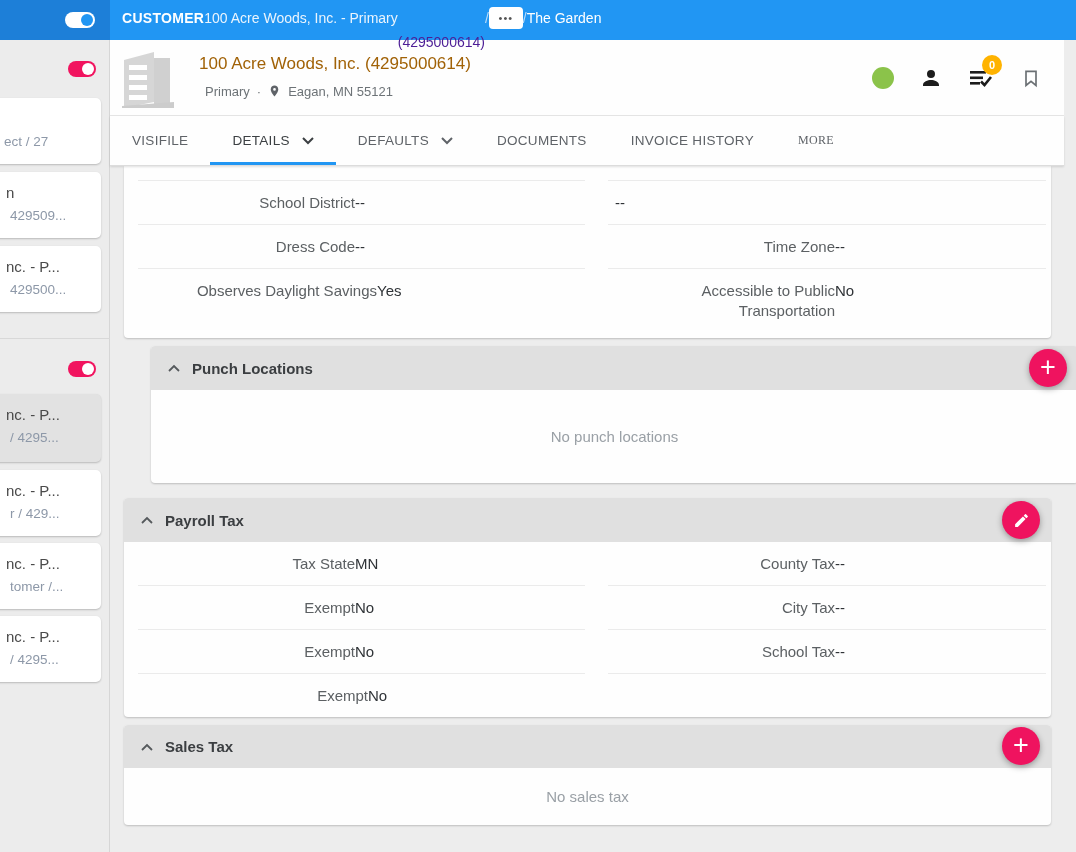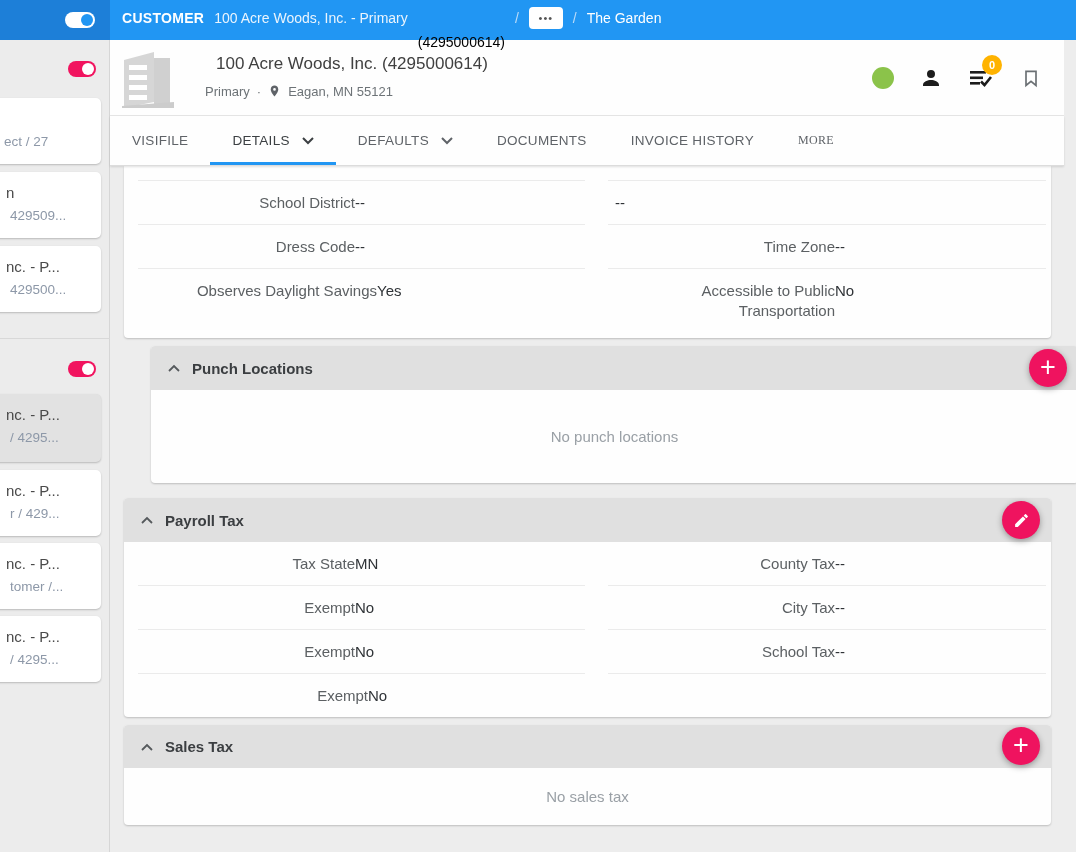--- a/index.html
+++ b/index.html
@@ -5,43 +5,43 @@
   * { margin:0; padding:0; box-sizing:border-box; }
   html,body { width:1076px; height:852px; overflow:hidden; }
   body { font-family:"Liberation Sans", sans-serif; background:#ededed; position:relative; }
   .stage { position:absolute; left:0; top:0; width:1076px; height:852px; overflow:hidden; }
 
   
   .topbar { position:absolute; left:0; top:0; width:1076px; height:40px; background:#2196f3; z-index:40; }
   .topbar-left { position:absolute; left:0; top:0; width:110px; height:40px; background:#1d7fd8; }
   .tb-toggle { position:absolute; left:65px; top:12px; width:30px; height:16px; background:#ffffff; border-radius:8px; }
   .tb-toggle .knob { position:absolute; right:2px; top:2px; width:12px; height:12px; border-radius:50%; background:#2196f3; }
-  .crumbs { position:absolute; left:122px; top:0; height:36px; display:flex; align-items:center; gap:10px; color:#fff; font-size:14px; white-space:nowrap; }
+  .crumbs { position:absolute; left:122px; top:0; height:36px; display:flex; align-items:center; color:#fff; font-size:14px; white-space:nowrap; }
   .crumb-type { font-weight:bold; letter-spacing:0.3px; }
   .crumb-name { color:#eaf4fd; }
-  .crumb-id { color:#000000;margin-top:48px; }
+  .crumb-id { color:#4c1d95;margin-top:48px; }
   .crumb-sep { color:#bcdcf8; }
   .crumb-ellipsis { background:#fff; color:#555; border-radius:4px; width:34px; height:22px; display:flex; align-items:center; justify-content:center; font-size:11px; letter-spacing:1px; cursor:pointer; }
   .crumb-page { color:#fff; }
 
   
   .sidebar { position:absolute; left:0; top:40px; width:110px; height:812px; background:#ececec; border-right:1px solid #d6d6d6; z-index:10; }
   .sb-toggle { position:absolute; left:68px; width:28px; height:16px; background:#f1145f; border-radius:8px; cursor:pointer; }
   .sb-toggle .knob { position:absolute; right:2px; top:2px; width:12px; height:12px; border-radius:50%; background:#fff; }
   .sb-card { position:absolute; left:-8px; width:109px; background:#fff; border-radius:5px; box-shadow:0 1px 2px rgba(0,0,0,0.22); overflow:hidden; cursor:pointer; }
   .sb-card.selected { background:#e2e2e2; }
   .sb-line1 { position:absolute; left:14px; top:12px; font-size:15px; color:#4a4a4a; white-space:nowrap; }
   .sb-line2 { position:absolute; left:10px; top:36px; font-size:13.5px; color:#8d98a8; white-space:nowrap;margin-left:8px; }
   .sb-counter { position:absolute; left:12px; top:36px; font-size:13.5px; color:#8d98a8; white-space:nowrap; }
   .sb-divider { position:absolute; left:0; top:298px; width:110px; height:1px; background:#d8d8d8; }
 
   
   .main-header { position:absolute; left:110px; top:40px; width:954px; height:76px; background:#fefefe; border-bottom:1px solid #e6e6e6; z-index:20; }
   .building { position:absolute; left:10px; top:8px; width:58px; height:60px; }
-  .hdr-title { position:absolute; left:106px; top:14px; font-size:17px; color:#404040; }
+  .hdr-title { position:absolute; left:89px; top:14px; font-size:17px; color:#a16207; }
   .hdr-sub { position:absolute; left:95px; top:43px; display:flex; align-items:flex-end; gap:7px; font-size:13px; color:#6d7377; }
   .hdr-icons { position:absolute; right:20px; top:0; height:76px; display:flex; align-items:center; gap:24px; }
   .status-dot { width:22px; height:22px; border-radius:50%; background:#8bc34a; }
   .icon-btn { position:relative; width:26px; height:26px; display:flex; align-items:center; justify-content:center; cursor:pointer; }
   .badge { position:absolute; top:-10px; right:-8px; min-width:20px; height:20px; border-radius:50%; background:#ffb300; color:#fff; font-size:11px; font-weight:bold; display:flex; align-items:center; justify-content:center; }
 
   
   .tabbar { position:absolute; left:110px; top:116px; width:954px; height:50px; background:#fefefe; border-bottom:1px solid #dcdcdc; box-shadow:0 1px 2px rgba(0,0,0,0.12); display:flex; align-items:stretch; z-index:20; }
   .tab { display:flex; align-items:center; gap:12px; padding:0 22px; font-size:13.5px; letter-spacing:0.3px; color:#5f6368; cursor:pointer; position:relative; }
   .tab.active { color:#3c4043; }

